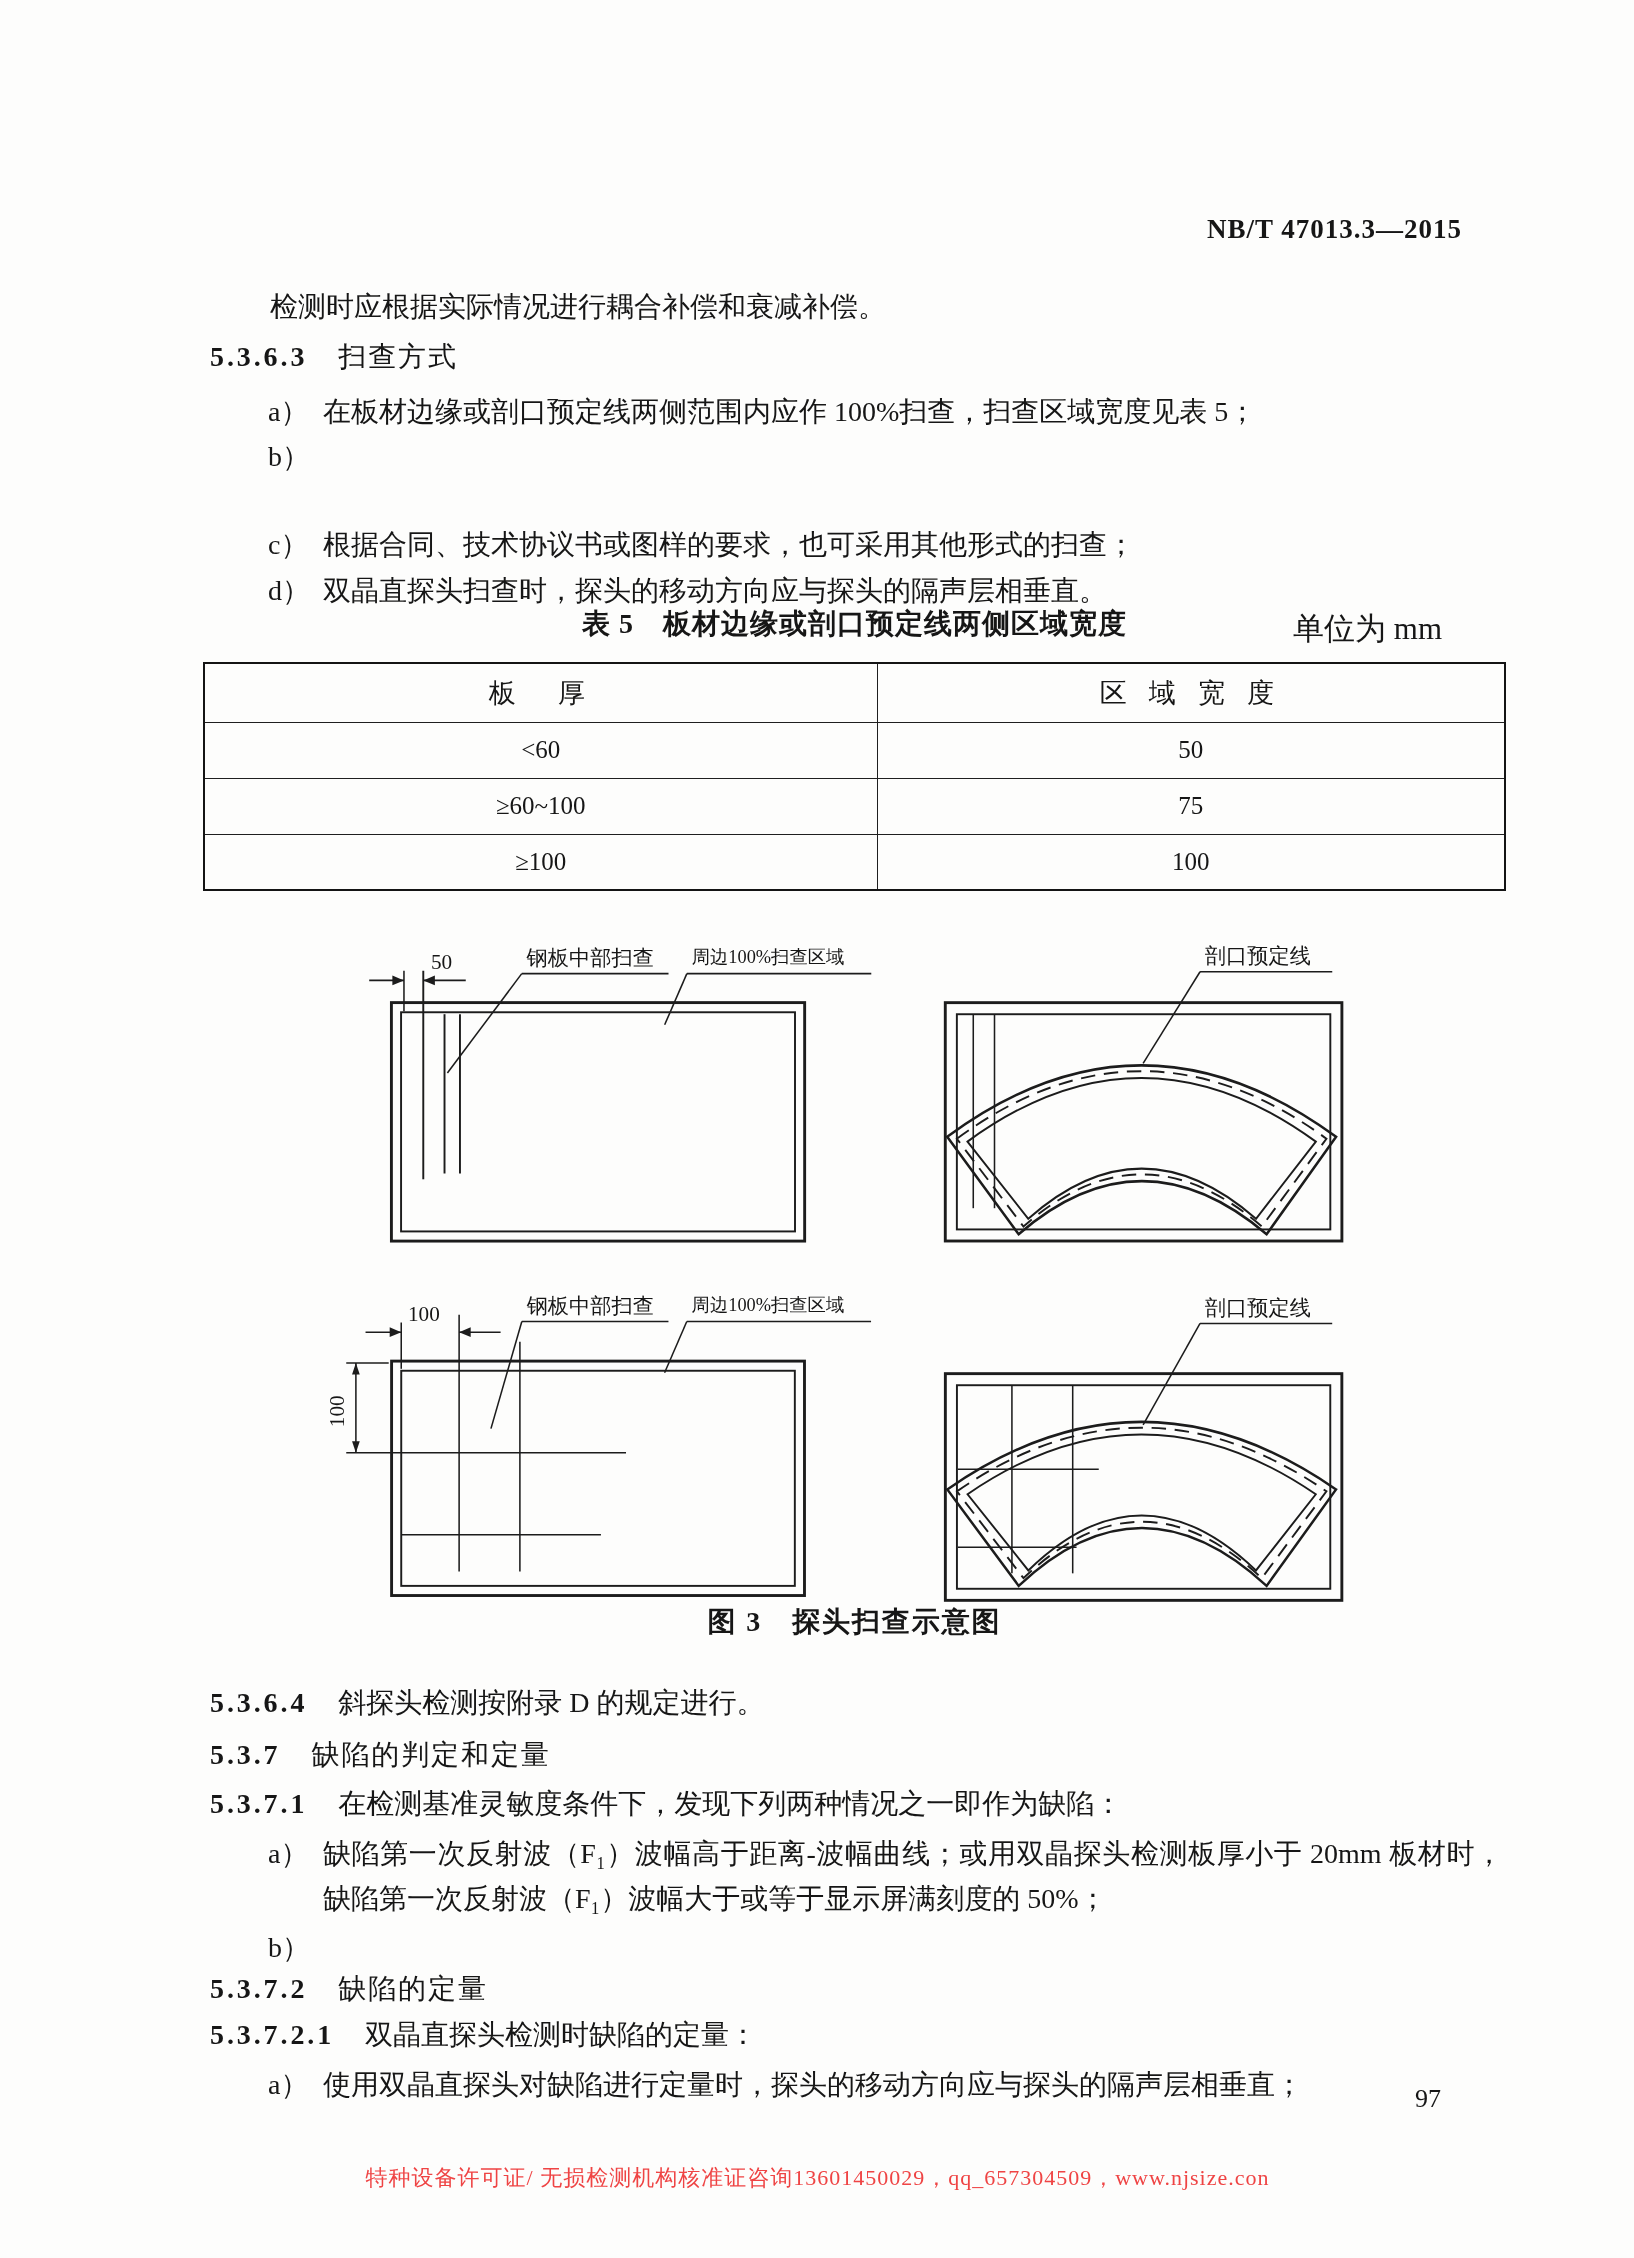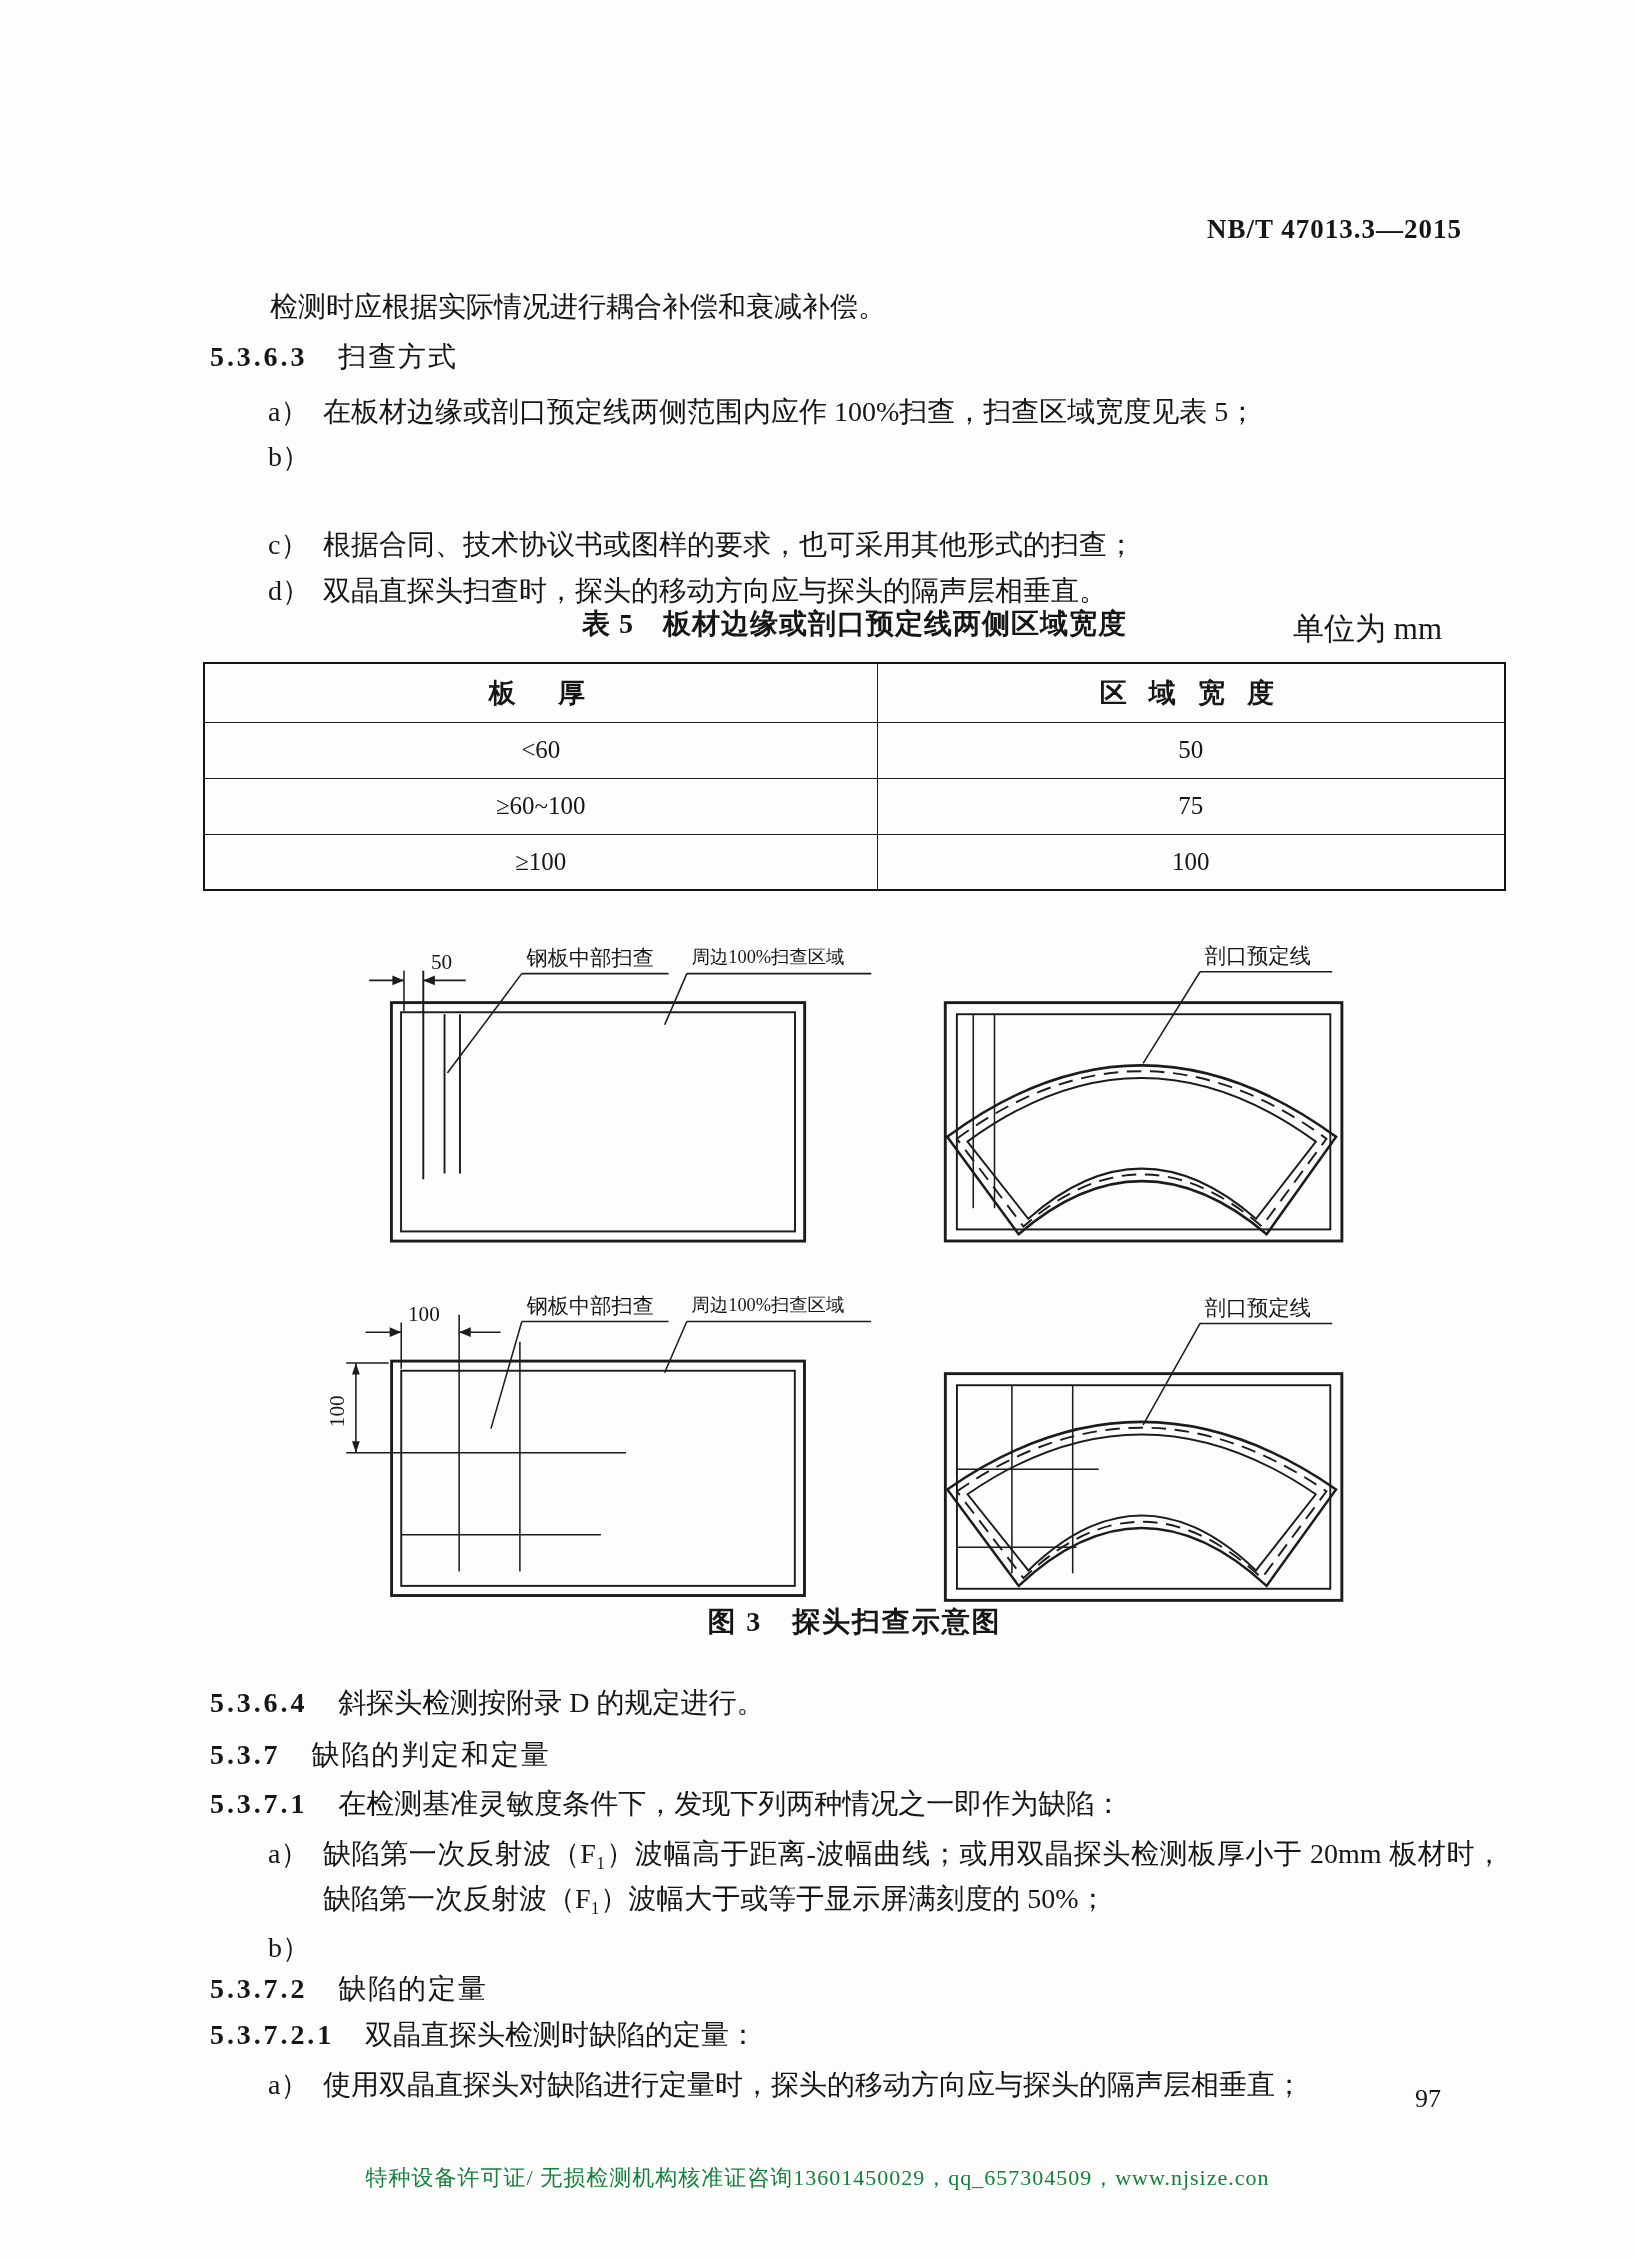--- a/index.html
+++ b/index.html
@@ -16,34 +16,34 @@
   .item{left:268px;font-size:28px;line-height:45px;padding-left:55px;}
   .item .marker{position:absolute;left:0;top:0;}
   .nowrap{white-space:nowrap;}
   .wrap{width:1180px;text-align:justify;}
   .ttrow{top:605px;left:203px;width:1303px;text-align:center;}
   .tcap{display:inline-block;font-weight:bold;font-size:28px;letter-spacing:1px;}
   .tunit{position:absolute;right:64px;top:2.9px;font-size:31px;margin-left:17px;}
   #t5{position:absolute;top:662px;left:203px;width:1303px;border-collapse:collapse;
       table-layout:fixed;font-size:25px;border:2.9px solid #141414;}
   #t5 th,#t5 td{border:1.9px solid #1f1f1f;text-align:center;vertical-align:middle;padding:0;}
-  #t5 th{font-size:27px;font-weight:bold;letter-spacing:7.7px;}
+  #t5 th{font-size:27px;font-weight:normal;letter-spacing:7.7px;}
   .fig{overflow:visible;}
   .fig line,.fig rect,.fig path{stroke:#1c1c1c;fill:none;stroke-linecap:butt;}
   .s3{stroke-width:3;}
   .s25{stroke-width:2.6;}
   .s2{stroke-width:2;}
   .s15{stroke-width:1.6;}
   .dashed{stroke-width:2;stroke-dasharray:15 9;}
   .fig polygon{fill:#1c1c1c;stroke:none;}
   .fig text{fill:#161616;font-size:22px;font-family:inherit;}
   .fig .sm{font-size:19px;}
   .caption{top:1603px;left:203px;width:1303px;text-align:center;font-size:28px;font-weight:bold;letter-spacing:1.9px;}
   .pagenum{top:2084px;right:194px;font-size:26px;}
-  .footer{top:2163px;left:0;width:1635px;text-align:center;font-size:22px;color:#15803d;letter-spacing:1px;}
+  .footer{top:2163px;left:0;width:1635px;text-align:center;font-size:22px;color:#ef4444;letter-spacing:1px;}
 </style>
 </head>
 <body>
 
 <div id="page">
 
   <div class="abs docnum">NB/T 47013.3—2015</div>
 
   <div class="abs intro">检测时应根据实际情况进行耦合补偿和衰减补偿。</div>
 

